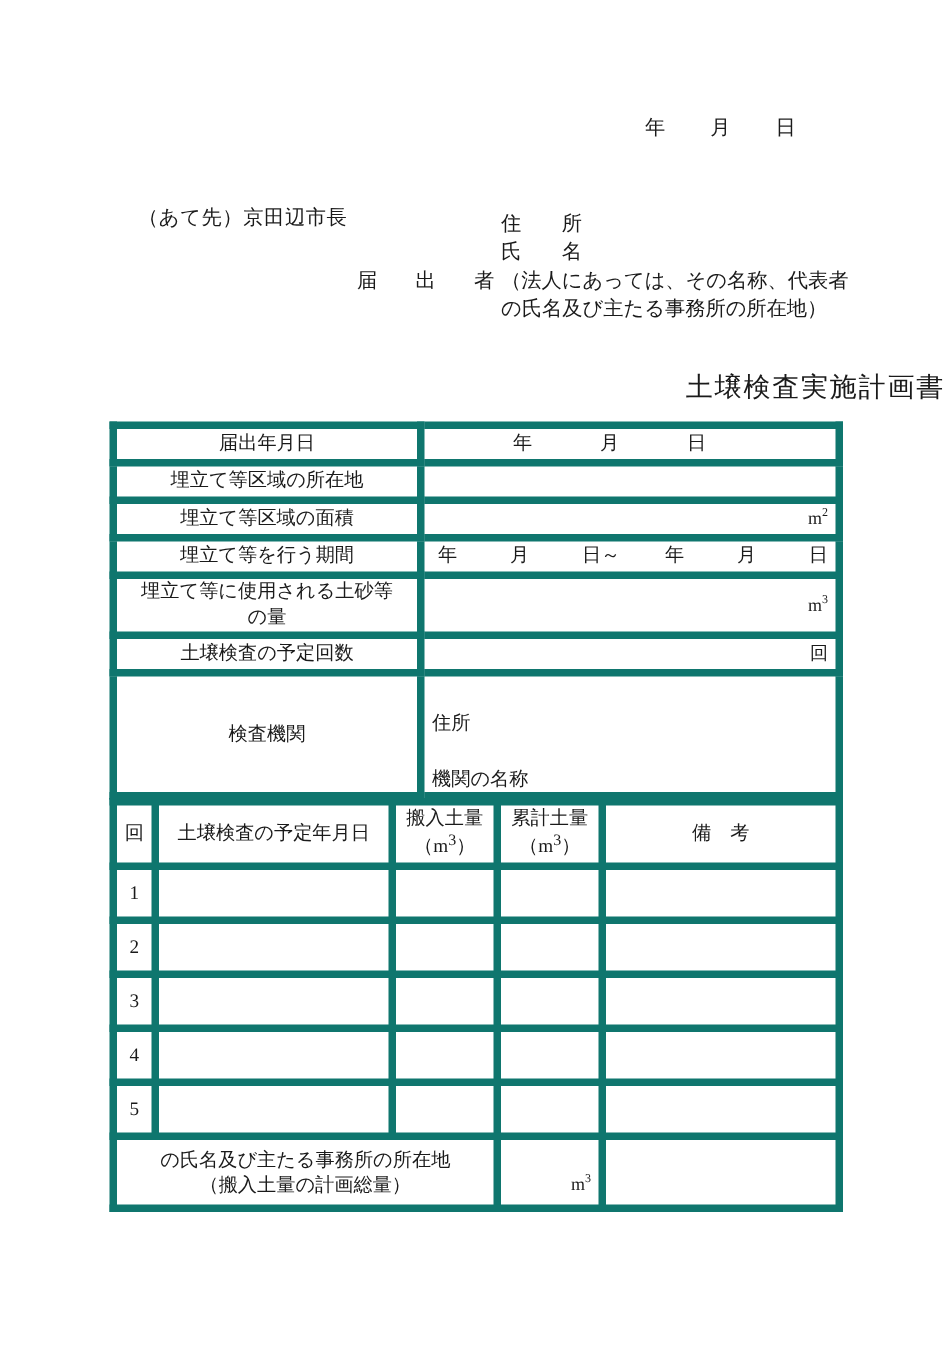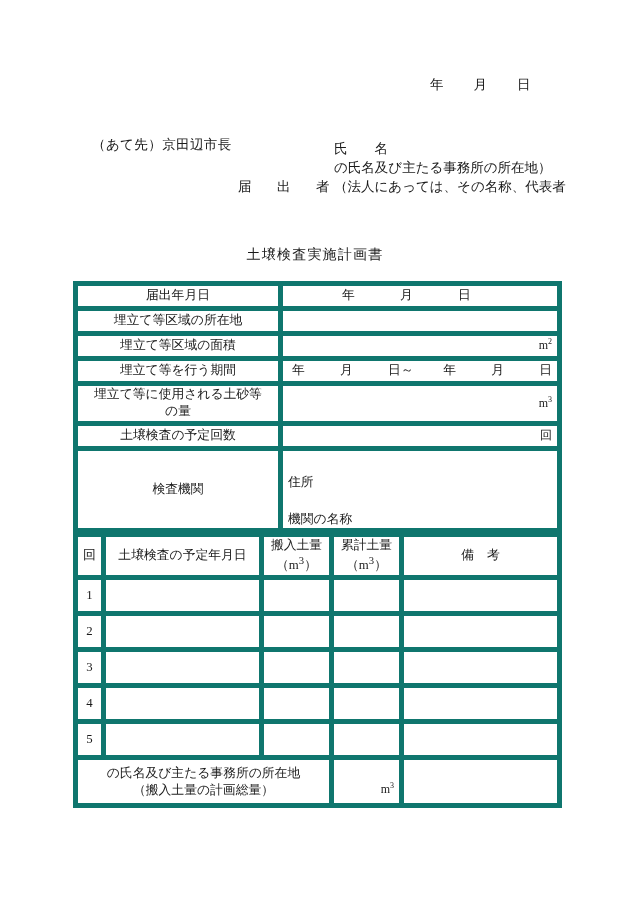--- a/index.html
+++ b/index.html
@@ -74,22 +74,22 @@
     white-space: nowrap;
   }
   .submitter-lines div { white-space: nowrap; }
 
   
   .doc-title {
     position: absolute;
     left: 0;
     right: 0;
     top: 246px;
-    text-align: center;
-    font-size: 14px;
+    text-align: right;
+    font-size: 18px;
     letter-spacing: 1.2px;
   }
 
   
   table.form-table {
     position: absolute;
     border-collapse: collapse;
     table-layout: fixed;
     font-size: 12.8px;
   }
@@ -189,23 +189,24 @@
 
   <div class="date-line-top">
     <span class="seg">年</span><span class="gap-a"></span><span class="seg">月</span><span class="gap-b"></span><span class="seg">日</span>
   </div>
 
   <div class="addressee">（あて先）京田辺市長</div>
 
   <div class="submitter">
     <div class="submitter-label">届　出　者</div>
     <div class="submitter-lines">
+      <div>住　　所</div>
       <div>氏　　名</div>
+      <div>（法人にあっては、その名称、代表者</div>
       <div>の氏名及び主たる事務所の所在地）</div>
-      <div>（法人にあっては、その名称、代表者</div>
     </div>
   </div>
 
   <div class="doc-title">土壌検査実施計画書</div>
 
   <table id="table-main" class="form-table">
     <colgroup>
       <col style="width:205px">
       <col style="width:279px">
     </colgroup>

